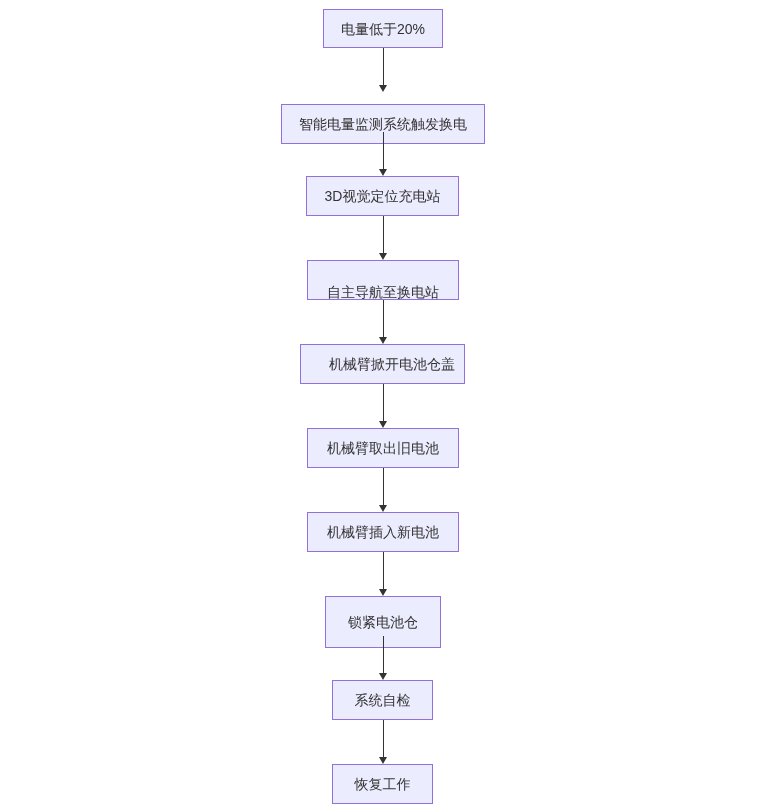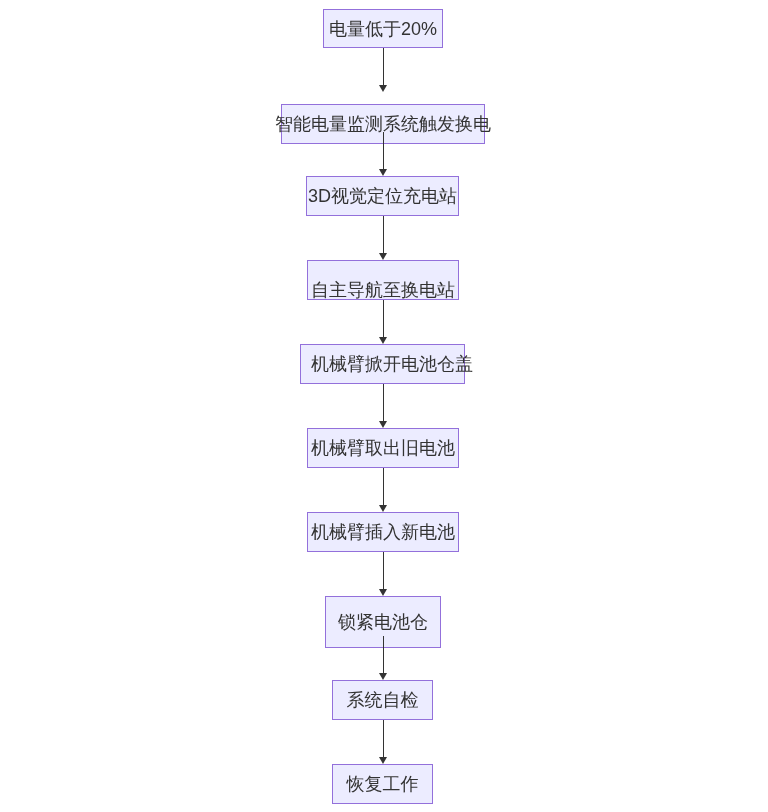--- a/index.html
+++ b/index.html
@@ -17,21 +17,21 @@
   }
   .node {
     position: absolute;
     box-sizing: border-box;
     background: var(--node-fill, #ECECFF);
     border: 1px solid var(--node-border, #9370DB);
     color: var(--node-text, #333333);
     display: flex;
     align-items: center;
     justify-content: center;
-    font-size: 18px;
+    font-size: 14px;
     line-height: 1;
     white-space: nowrap;
     text-align: center;
   }
   .arrow {
     position: absolute;
     width: 10px;
     display: flex;
     flex-direction: column;
     align-items: center;

